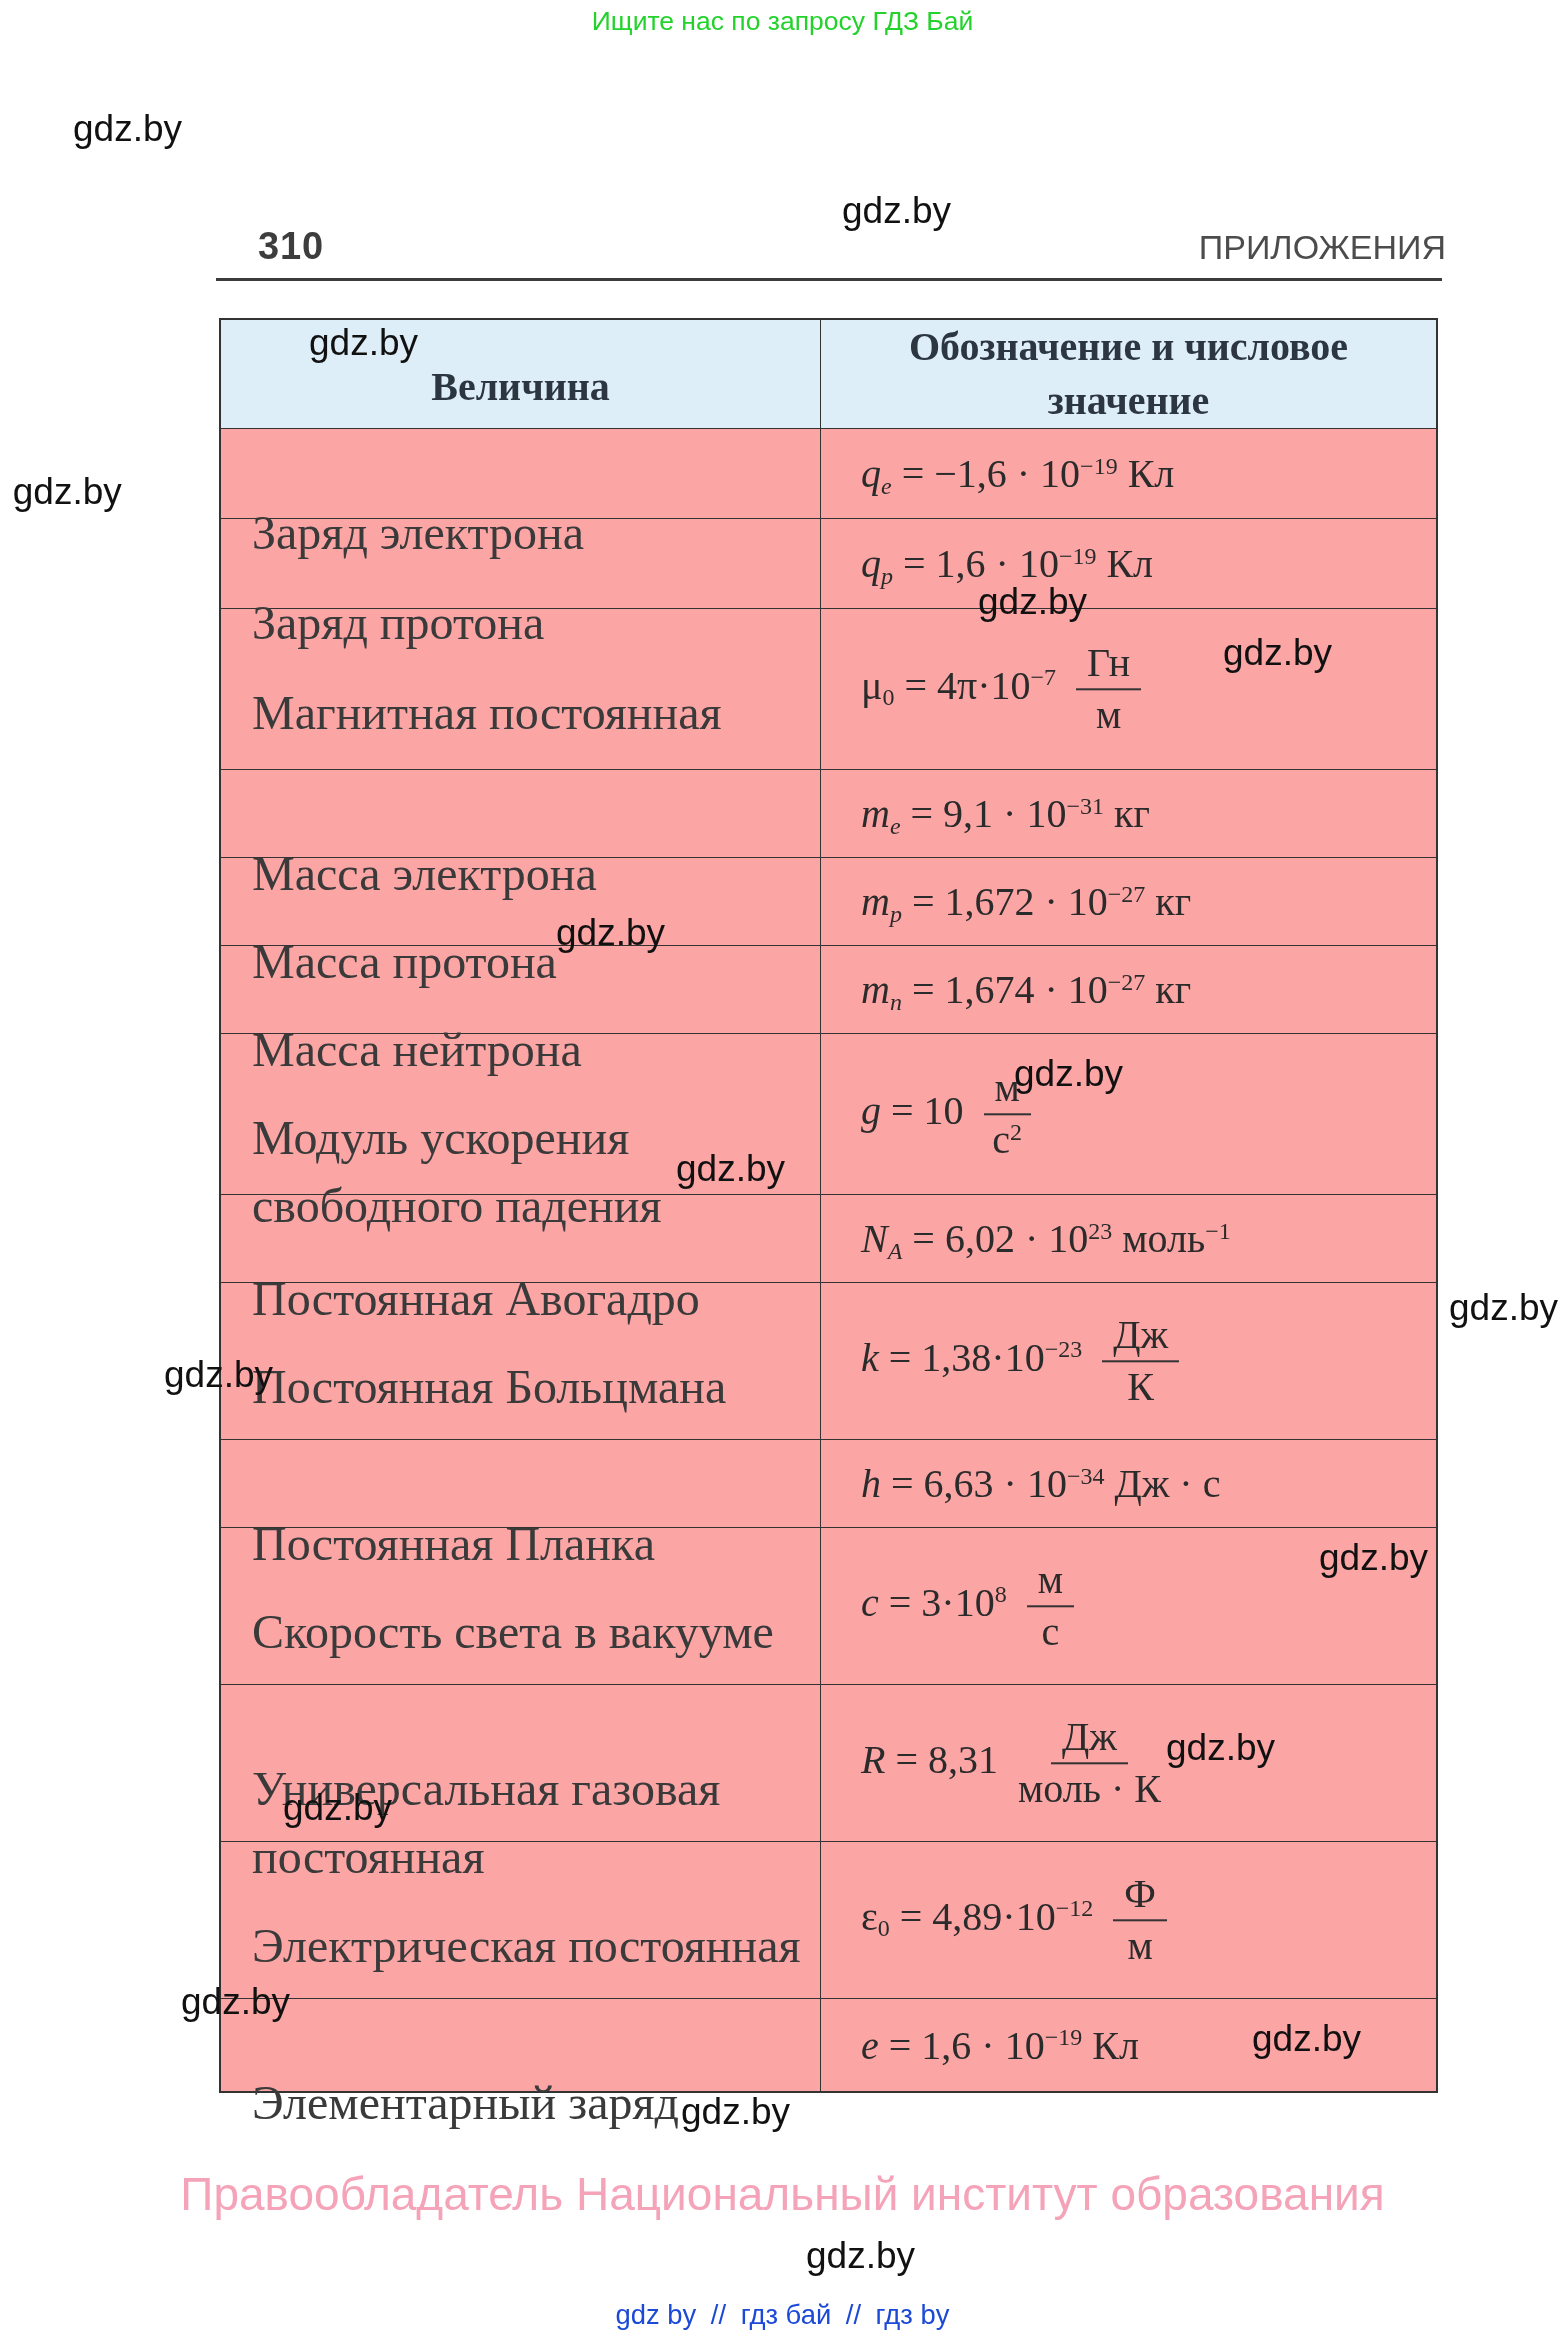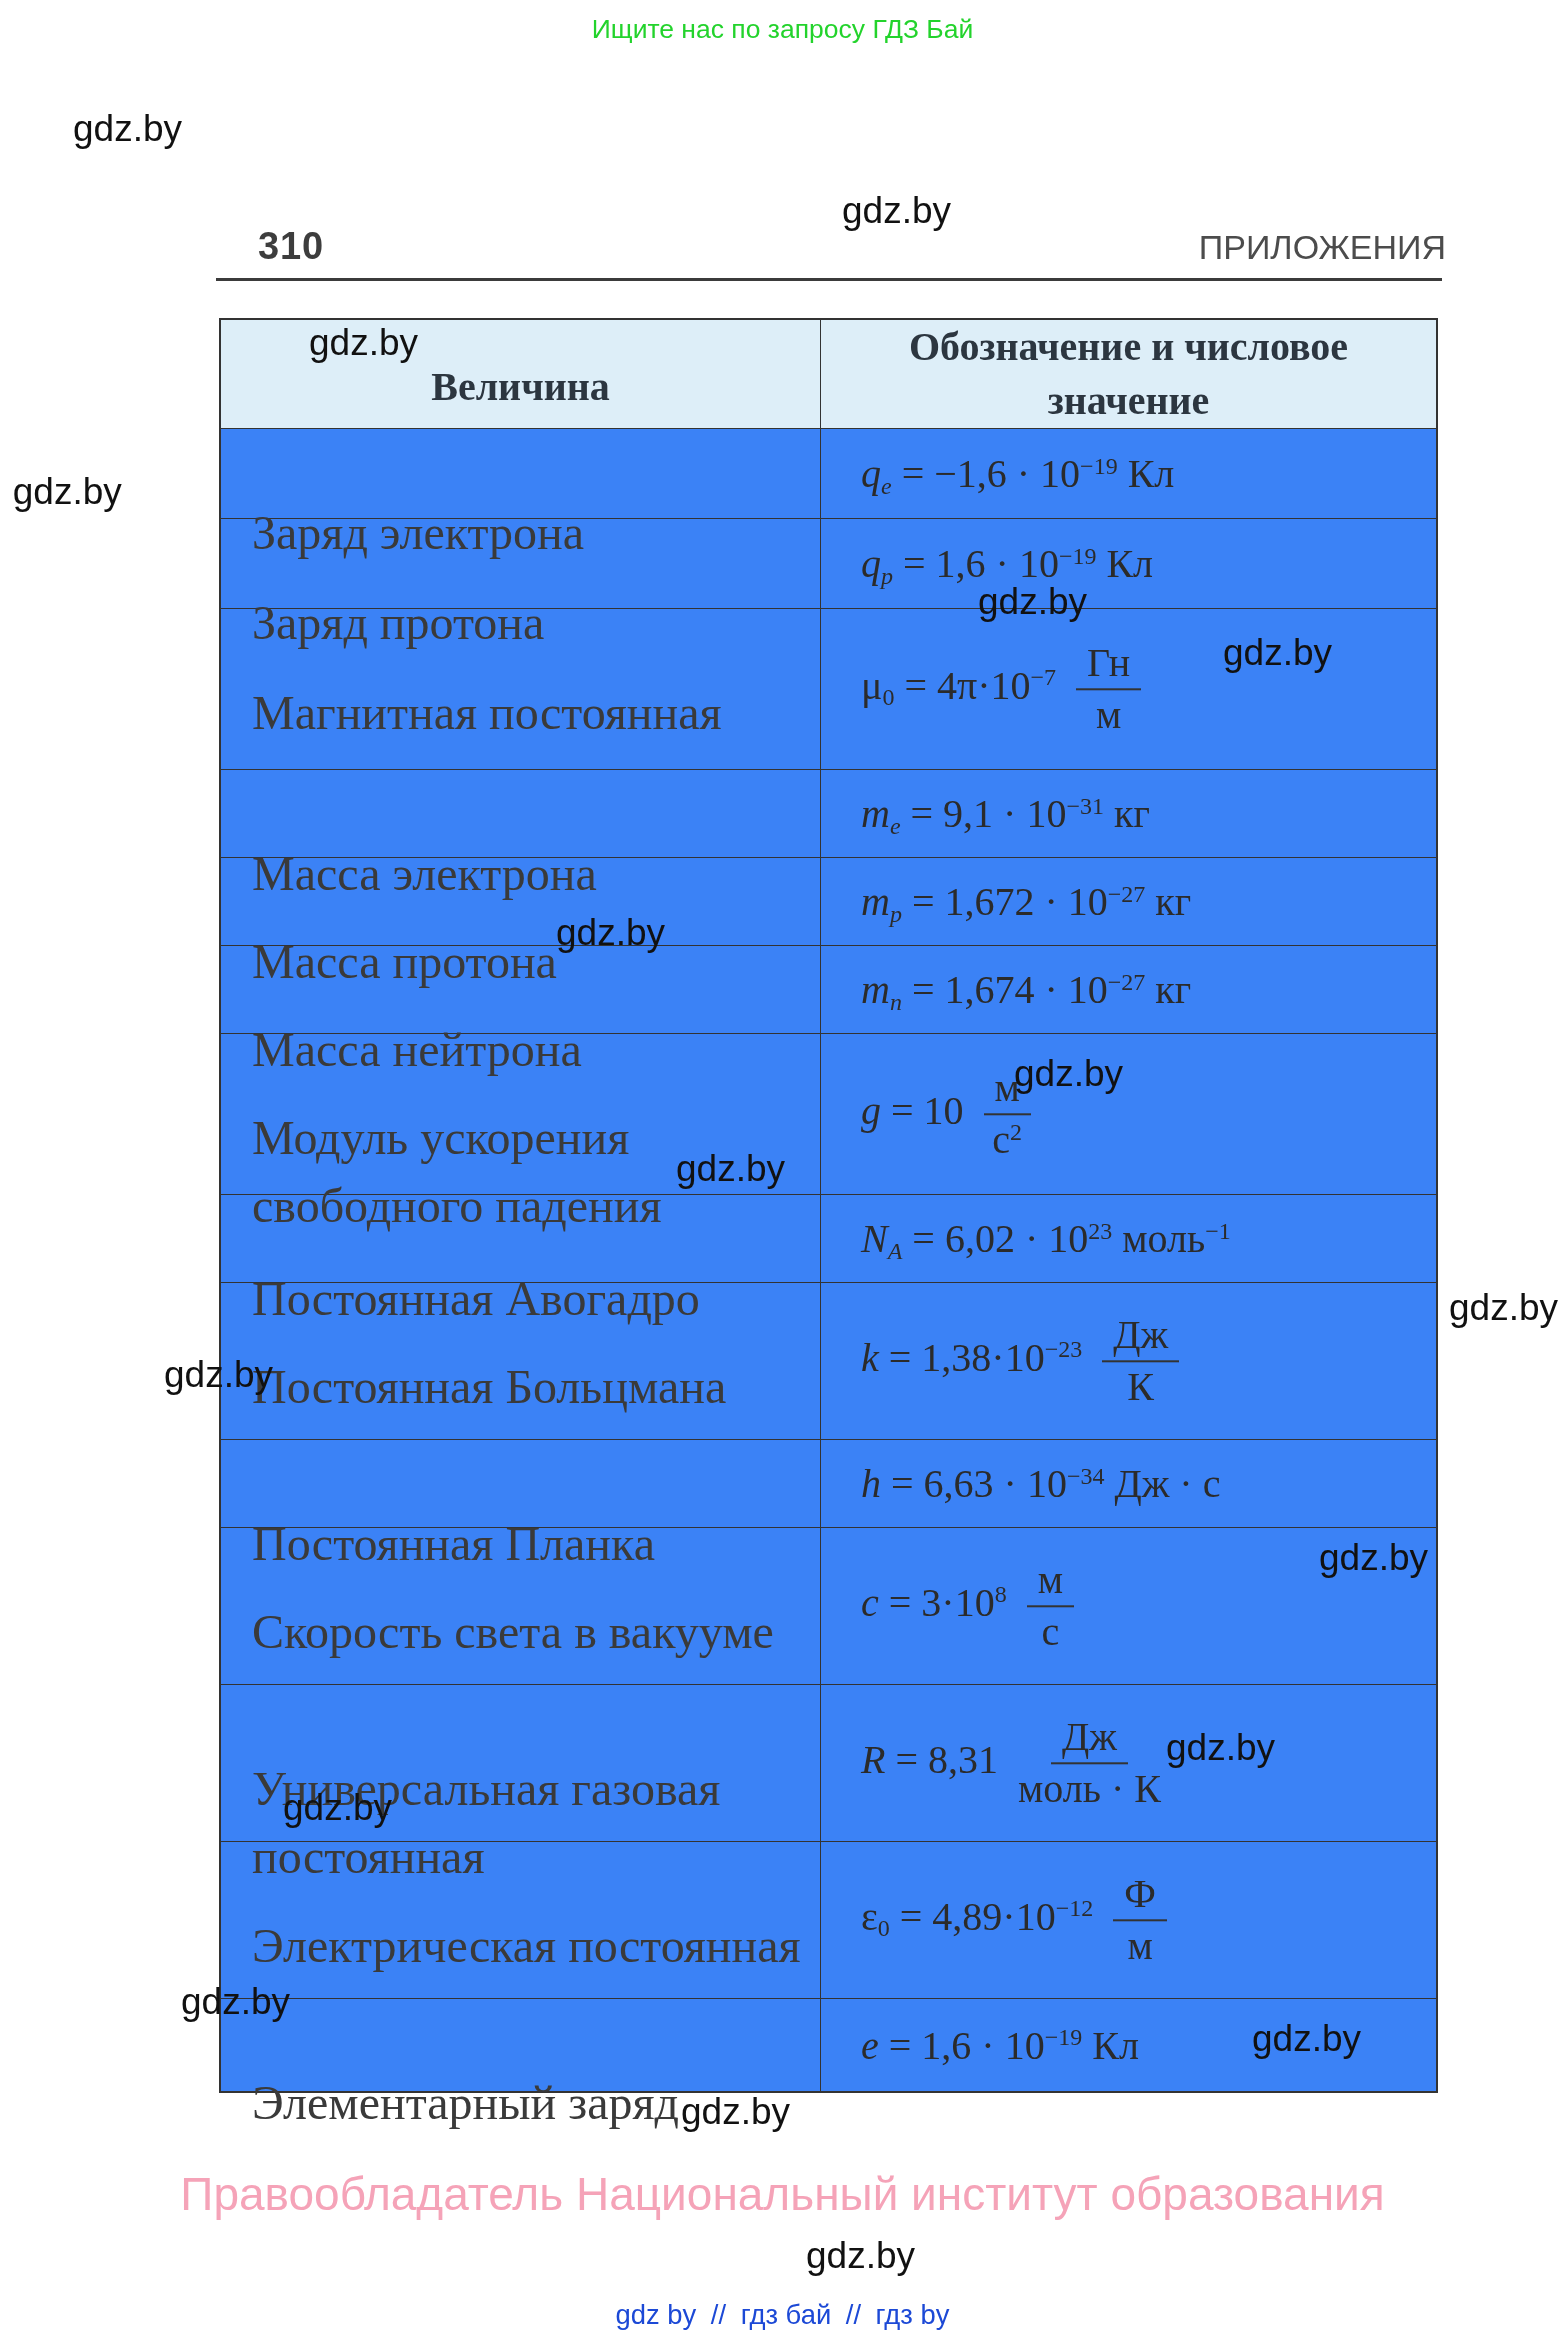--- a/index.html
+++ b/index.html
@@ -6,21 +6,21 @@
   body{
     position:relative;
     width:1565px;height:2342px;
     background:#ffffff;
     font-family:"Liberation Sans", sans-serif;
     overflow:hidden;
   }
   .abs{position:absolute;}
   
   .banner{
-    top:14px;left:0;width:100%;
+    top:6px;left:0;width:100%;
     text-align:center;
     font-size:26.5px;color:#23d32c;
   }
   
   .wm{
     position:absolute;
     font-size:37px;color:#111111;
     white-space:nowrap;
   }
   
@@ -38,21 +38,21 @@
     background:#3b3b3b;
   }
   
   .ctable{
     position:absolute;
     left:219px;top:318px;width:1219px;
     border:2.7px solid #333333;
     box-sizing:border-box;
     font-family:"Liberation Serif","DejaVu Serif",serif;
     color:#333333;
-    background:#3b82f6;
+    background:#fca5a5;
   }
   .tr{
     display:flex;
     border-top:1.8px solid #333333;
     box-sizing:border-box;
   }
   .tr.head{
     border-top:none;
     background:#ddeef8;
     height:108px;

